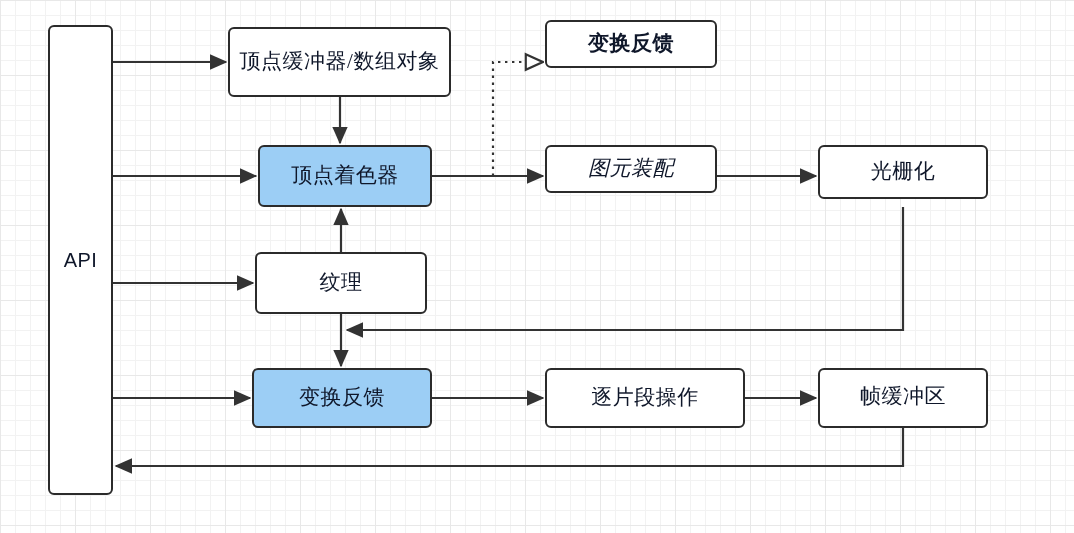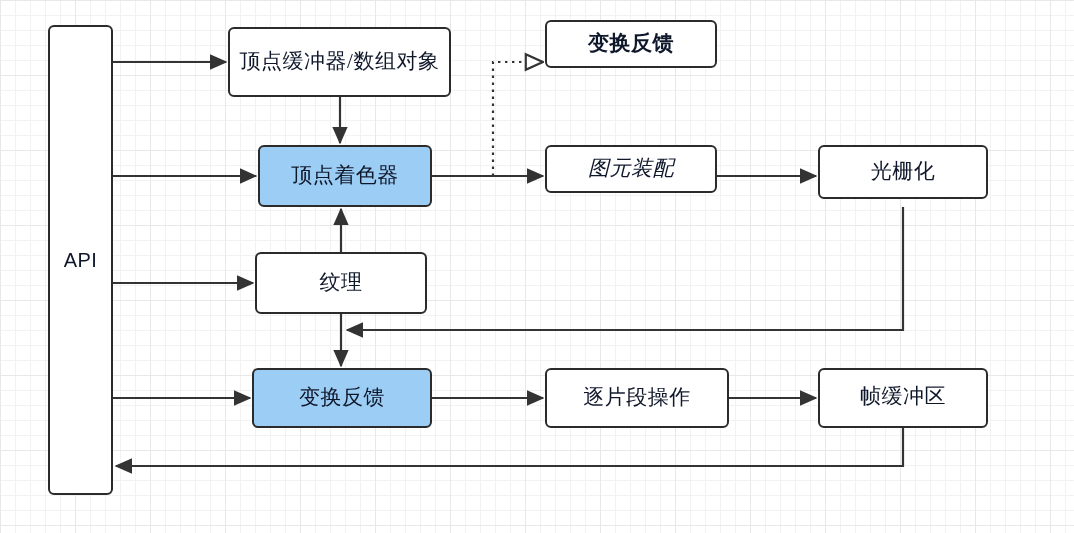--- a/index.html
+++ b/index.html
@@ -140,21 +140,21 @@
   </div>
 
   <div class="node" style="left:255px; top:252px; width:172px; height:62px;">
     <span class="node-label">纹理</span>
   </div>
 
   <div class="node shader" style="left:252px; top:368px; width:180px; height:60px;">
     <span class="node-label">变换反馈</span>
   </div>
 
-  <div class="node" style="left:545px; top:368px; width:184px; height:60px;">
+  <div class="node" style="left:545px; top:368px; width:200px; height:60px;">
     <span class="node-label">逐片段操作</span>
   </div>
 
   <div class="node" style="left:818px; top:368px; width:170px; height:60px;font-family:Liberation Mono, monospace;">
     <span class="node-label">帧缓冲区</span>
   </div>
 
 </div>
 
 </body></html>

